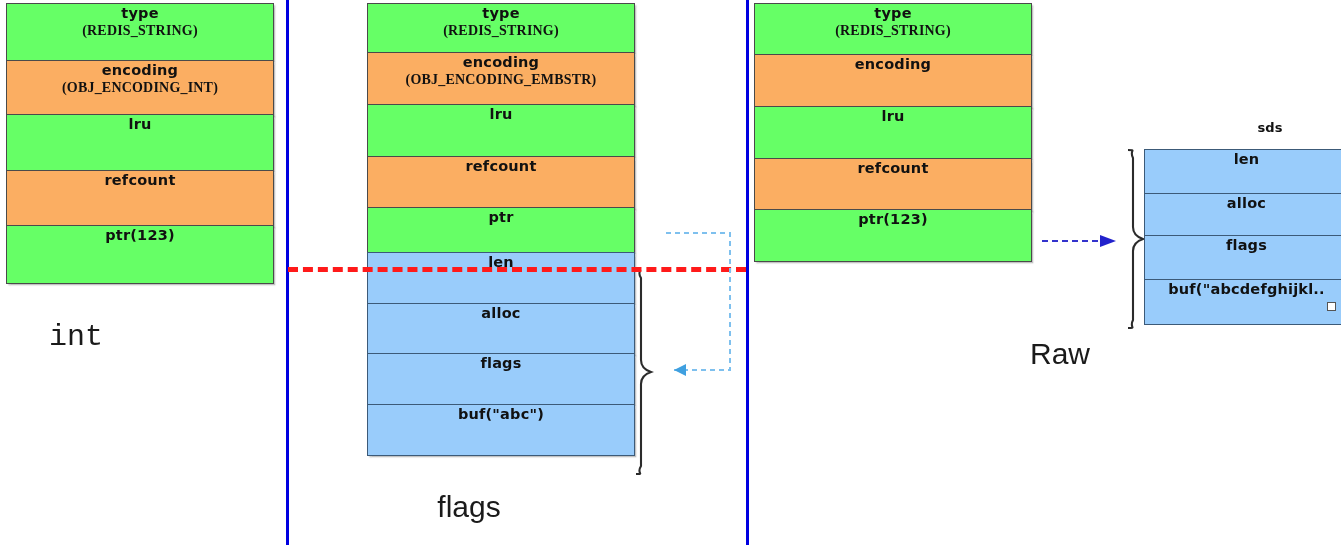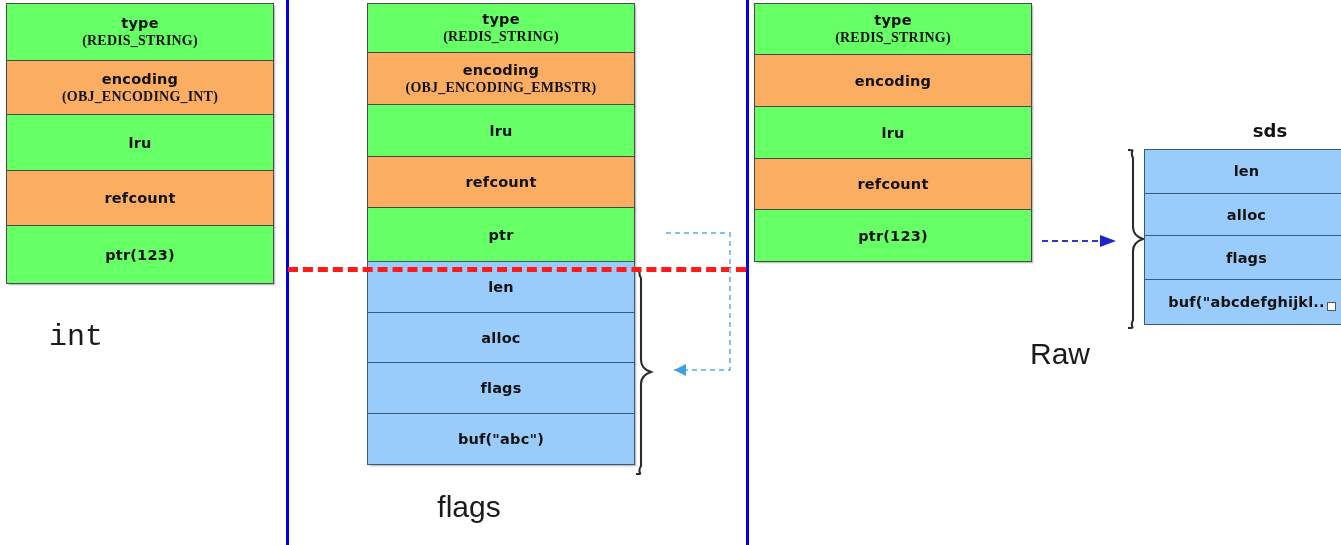--- a/index.html
+++ b/index.html
@@ -38,21 +38,20 @@
     box-sizing: border-box;
   }
   .cell {
     position: relative;
     box-sizing: border-box;
     border: 1.4px solid #4a4a4a;
     margin-top: -1.4px;
     display: flex;
     flex-direction: column;
     align-items: center;
-    justify-content: center;
     text-align: center;
     color: #111111;
     font-family: "DejaVu Sans", sans-serif;
     font-size: 14.5px;
     font-weight: bold;
     letter-spacing: 0.2px;
     line-height: 1.25;
     box-shadow: 1.5px 1.5px 1.5px rgba(120,120,120,0.45);
   }
   .cell:first-child { margin-top: 0; }
@@ -68,21 +67,21 @@
     font-family: "Liberation Sans", sans-serif;
     font-size: 30px;
     color: #1a1a1a;
     white-space: nowrap;
   }
 
   
   .sds-title {
     position: absolute;
     font-family: "DejaVu Sans", sans-serif;
-    font-size: 18px;
+    font-size: 13px;
     font-weight: bold;
     color: #111111;
     text-align: center;
     white-space: nowrap;
   }
 
   
   .brace { position: absolute; }
 
   
@@ -137,21 +136,21 @@
     <div class="cell c-orange" style="height:54px;">
       <span>encoding</span>
       <span class="l2">(OBJ_ENCODING_EMBSTR)</span>
     </div>
     <div class="cell c-green" style="height:53px;">
       <span>lru</span>
     </div>
     <div class="cell c-orange" style="height:53px;">
       <span>refcount</span>
     </div>
-    <div class="cell c-green" style="height:55px;">
+    <div class="cell c-green" style="height:46px;">
       <span>ptr</span>
     </div>
     <div class="cell c-blue" style="height:52px;">
       <span>len</span>
     </div>
     <div class="cell c-blue" style="height:52px;">
       <span>alloc</span>
     </div>
     <div class="cell c-blue" style="height:52px;">
       <span>flags</span>

